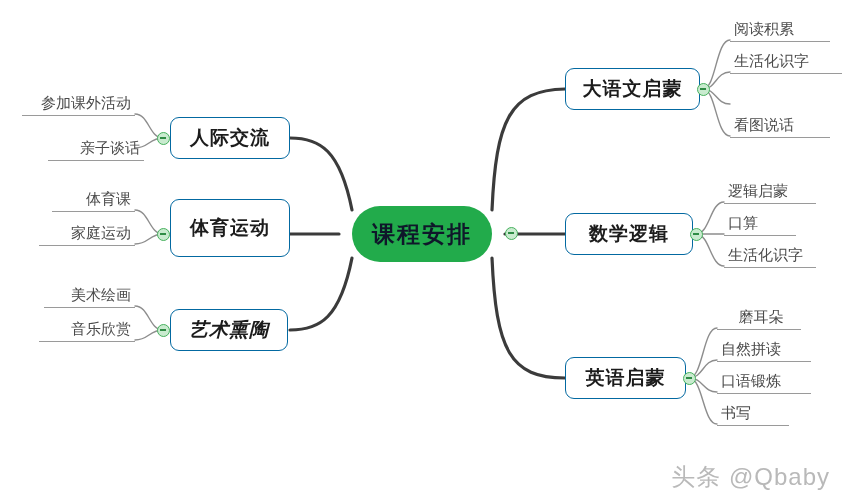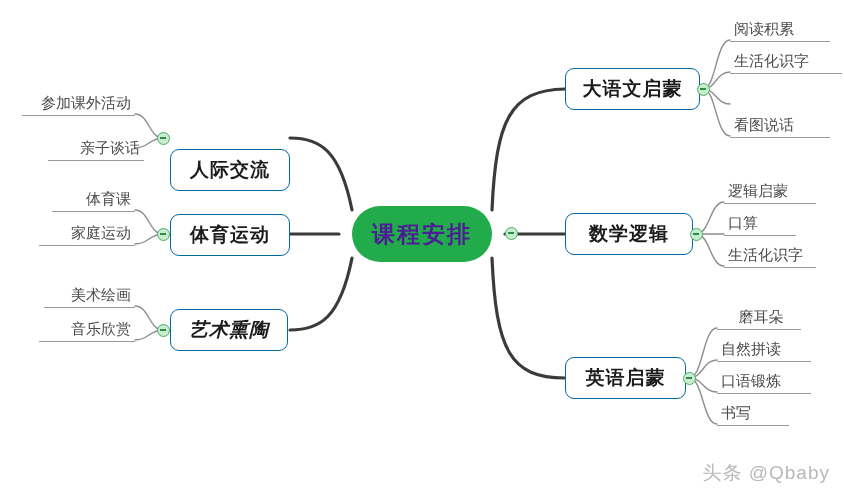--- a/index.html
+++ b/index.html
@@ -24,21 +24,21 @@
   }
 
   
   .central {
     position: absolute;
     display: flex;
     align-items: center;
     justify-content: center;
     background: #22ab4b;
     border-radius: 34px;
-    color: #4c1d95;
+    color: #0f172a;
     font-size: 23px;
     font-weight: bold;
     letter-spacing: 2px;
     z-index: 5;
   }
 
   
   .branch {
     position: absolute;
     display: flex;
@@ -86,23 +86,23 @@
     top: 4.2px;
     width: 6px;
     height: 1.6px;
     background: #2f8c45;
   }
 
   
   .watermark {
     position: absolute;
     right: 14px;
-    bottom: 16px;
+    bottom: 9px;
     color: #b9b9b9;
-    font-size: 19px;
+    font-size: 24px;
     letter-spacing: 1px;
     z-index: 2;
   }
 </style>
 </head>
 <body>
 
 <div id="canvas">
 
   <svg id="wires" viewBox="0 0 844 502" xmlns="http://www.w3.org/2000/svg">
@@ -187,32 +187,32 @@
   <div class="leaf right" style="left:717px; top:340px; width:94px; height:22px;">
     <span>自然拼读</span>
   </div>
   <div class="leaf right" style="left:717px; top:372px; width:94px; height:22px;">
     <span>口语锻炼</span>
   </div>
   <div class="leaf right" style="left:717px; top:404px; width:72px; height:22px;">
     <span>书写</span>
   </div>
 
-  <div class="branch" style="left:170px; top:117px; width:120px; height:42px;margin-top:32px;">
+  <div class="branch" style="left:170px; top:117px; width:120px; height:42px;">
     <span>人际交流</span>
   </div>
   <div class="toggle" style="left:157px; top:132px;"></div>
   <div class="leaf left" style="left:22px; top:94px; width:113px; height:22px;">
     <span>参加课外活动</span>
   </div>
   <div class="leaf left" style="left:48px; top:128px; width:96px; height:22px;margin-top:11px;">
     <span>亲子谈话</span>
   </div>
 
-  <div class="branch" style="left:170px; top:214px; width:120px; height:42px;">
+  <div class="branch" style="left:170px; top:199px; width:120px; height:58px;">
     <span>体育运动</span>
   </div>
   <div class="toggle" style="left:157px; top:228px;"></div>
   <div class="leaf left" style="left:52px; top:190px; width:83px; height:22px;">
     <span>体育课</span>
   </div>
   <div class="leaf left" style="left:39px; top:224px; width:96px; height:22px;">
     <span>家庭运动</span>
   </div>
 

